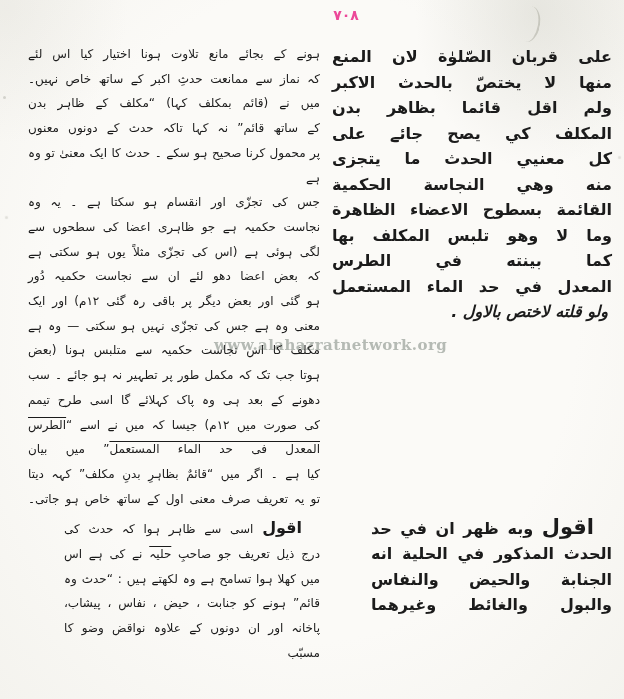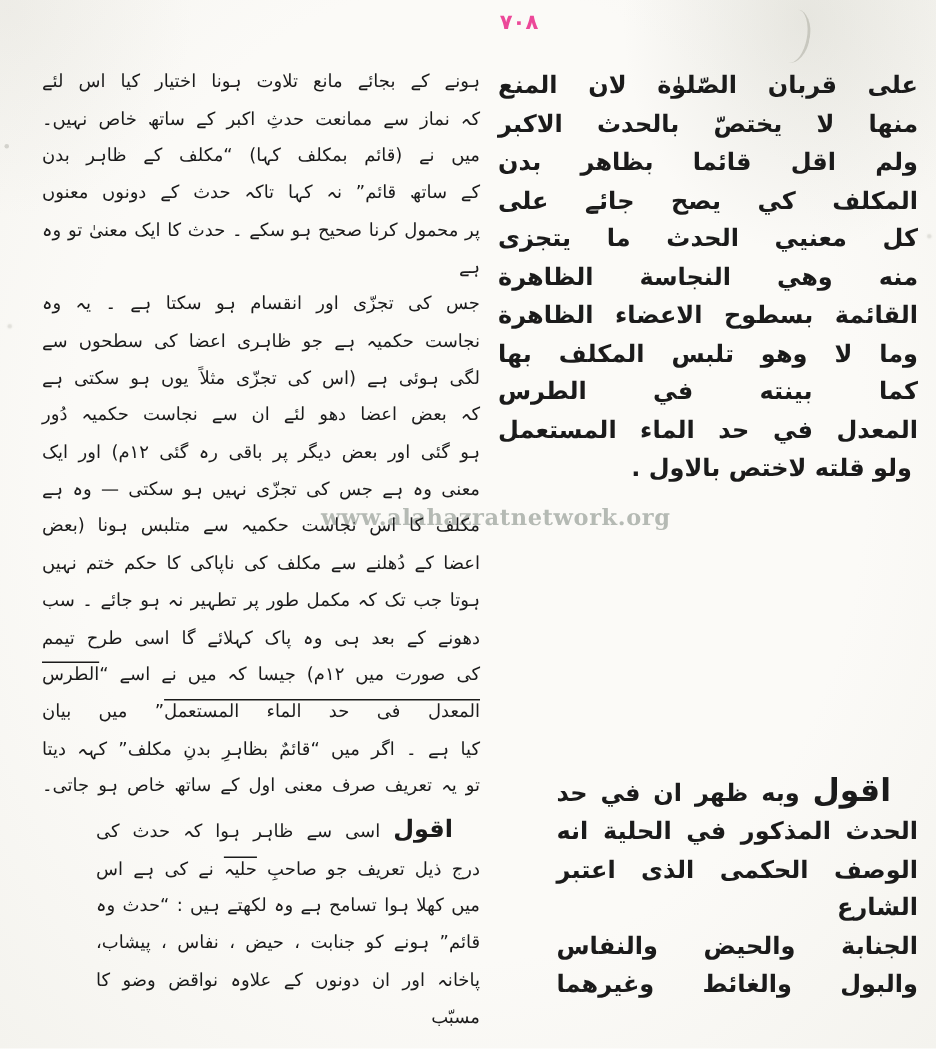--- a/index.html
+++ b/index.html
@@ -33,21 +33,21 @@
     box-shadow:2px 120px 1px rgba(150,150,140,.25), 615px 60px 1px rgba(150,150,140,.25);
   }
   .col{position:absolute;direction:rtl;z-index:1;}
   .col-right{top:44px;right:12px;width:280px;}
   .col-left{top:42px;left:28px;width:292px;}
   .line{text-align:justify;text-align-last:justify;}
   .col-right .line{font-size:16px;line-height:25.5px;font-weight:bold;}
   .col-left .line{font-size:12px;line-height:24.7px;}
   .col-right .block + .block{margin-top:190px;margin-left:39px;}
   .col-left .block + .block{margin-top:5px;margin-left:36px;}
-  .line.end{text-align-last:right;padding-right:4px;padding-left:30px;}
+  .line.end{text-align-last:right;padding-right:4px;padding-left:30px;font-style:italic;}
   .line.indent{padding-right:18px;}
   .lead{font-weight:bold;}
   .col-right .lead{font-size:21px;}
   .col-left .lead{font-size:16px;}
   .overline{text-decoration:overline;}
 </style>
 </head>
 <body>
 
 <div class="page-number">۷۰۸</div>
@@ -55,50 +55,48 @@
 <div class="speck"></div>
 <div class="watermark">www.alahazratnetwork.org</div>
 
 <div class="col col-right" id="col-arabic">
     <div class="block">
       <div class="line"><span>على قربان الصّلوٰة لان المنع</span></div>
       <div class="line"><span>منها لا يختصّ بالحدث الاكبر</span></div>
       <div class="line"><span>ولم اقل قائما بظاهر بدن</span></div>
       <div class="line"><span>المكلف كي يصح جائے على</span></div>
       <div class="line"><span>كل معنيي الحدث ما يتجزى</span></div>
-      <div class="line"><span>منه وهي النجاسة الظاهرة</span></div>
+      <div class="line"><span>منه وهي النجاسة الحكمية</span></div>
       <div class="line"><span>القائمة بسطوح الاعضاء الظاهرة</span></div>
       <div class="line"><span>وما لا وهو تلبس المكلف بها</span></div>
       <div class="line"><span>كما بينته في الطرس</span></div>
       <div class="line"><span>المعدل في حد الماء المستعمل</span></div>
       <div class="line end"><span>ولو قلته لاختص بالاول .</span></div>
     </div>
     <div class="block">
       <div class="line indent"><span class="lead">اقول</span><span> وبه ظهر ان في حد</span></div>
       <div class="line"><span>الحدث المذكور في الحلية انه</span></div>
-      <div class="line"><span>الوصف الحكمى الذى اعتبر الشارع</span></div>
       <div class="line"><span>الجنابة والحيض والنفاس</span></div>
       <div class="line"><span>والبول والغائط وغيرهما</span></div>
     </div>
   </div>
 <div class="col col-left" id="col-urdu">
     <div class="block">
       <div class="line"><span>ہونے کے بجائے مانع تلاوت ہونا اختیار کیا اس لئے</span></div>
       <div class="line"><span>کہ نماز سے ممانعت حدثِ اکبر کے ساتھ خاص نہیں۔</span></div>
       <div class="line"><span>میں نے (قائم بمکلف کہا) “مکلف کے ظاہر بدن</span></div>
       <div class="line"><span>کے ساتھ قائم” نہ کہا تاکہ حدث کے دونوں معنوں</span></div>
       <div class="line"><span>پر محمول کرنا صحیح ہو سکے ۔ حدث کا ایک معنیٰ تو وہ ہے</span></div>
       <div class="line"><span>جس کی تجزّی اور انقسام ہو سکتا ہے ۔ یہ وہ</span></div>
       <div class="line"><span>نجاست حکمیہ ہے جو ظاہری اعضا کی سطحوں سے</span></div>
       <div class="line"><span>لگی ہوئی ہے (اس کی تجزّی مثلاً یوں ہو سکتی ہے</span></div>
       <div class="line"><span>کہ بعض اعضا دھو لئے ان سے نجاست حکمیہ دُور</span></div>
       <div class="line"><span>ہو گئی اور بعض دیگر پر باقی رہ گئی ۱۲م) اور ایک</span></div>
       <div class="line"><span>معنی وہ ہے جس کی تجزّی نہیں ہو سکتی — وہ ہے</span></div>
       <div class="line"><span>مکلف کا اس نجاست حکمیہ سے متلبس ہونا (بعض</span></div>
-      <div class="line"><span>اعضا کے دُھلنے سے مکلف کی ناپاکی کا حکم ختم نہیں</span></div>
       <div class="line"><span>ہوتا جب تک کہ مکمل طور پر تطہیر نہ ہو جائے ۔ سب</span></div>
       <div class="line"><span>دھونے کے بعد ہی وہ پاک کہلائے گا اسی طرح تیمم</span></div>
       <div class="line"><span>کی صورت میں ۱۲م) جیسا کہ میں نے اسے “</span><span class="overline">الطرس</span></div>
       <div class="line"><span class="overline">المعدل فی حد الماء المستعمل</span><span>” میں بیان</span></div>
       <div class="line"><span>کیا ہے ۔ اگر میں “قائمٌ بظاہرِ بدنِ مکلف” کہہ دیتا</span></div>
       <div class="line"><span>تو یہ تعریف صرف معنی اول کے ساتھ خاص ہو جاتی۔</span></div>
     </div>
     <div class="block">
       <div class="line indent"><span class="lead">اقول</span><span> اسی سے ظاہر ہوا کہ حدث کی</span></div>
       <div class="line"><span>درج ذیل تعریف جو صاحبِ </span><span class="overline">حلیہ</span><span> نے کی ہے اس</span></div>

